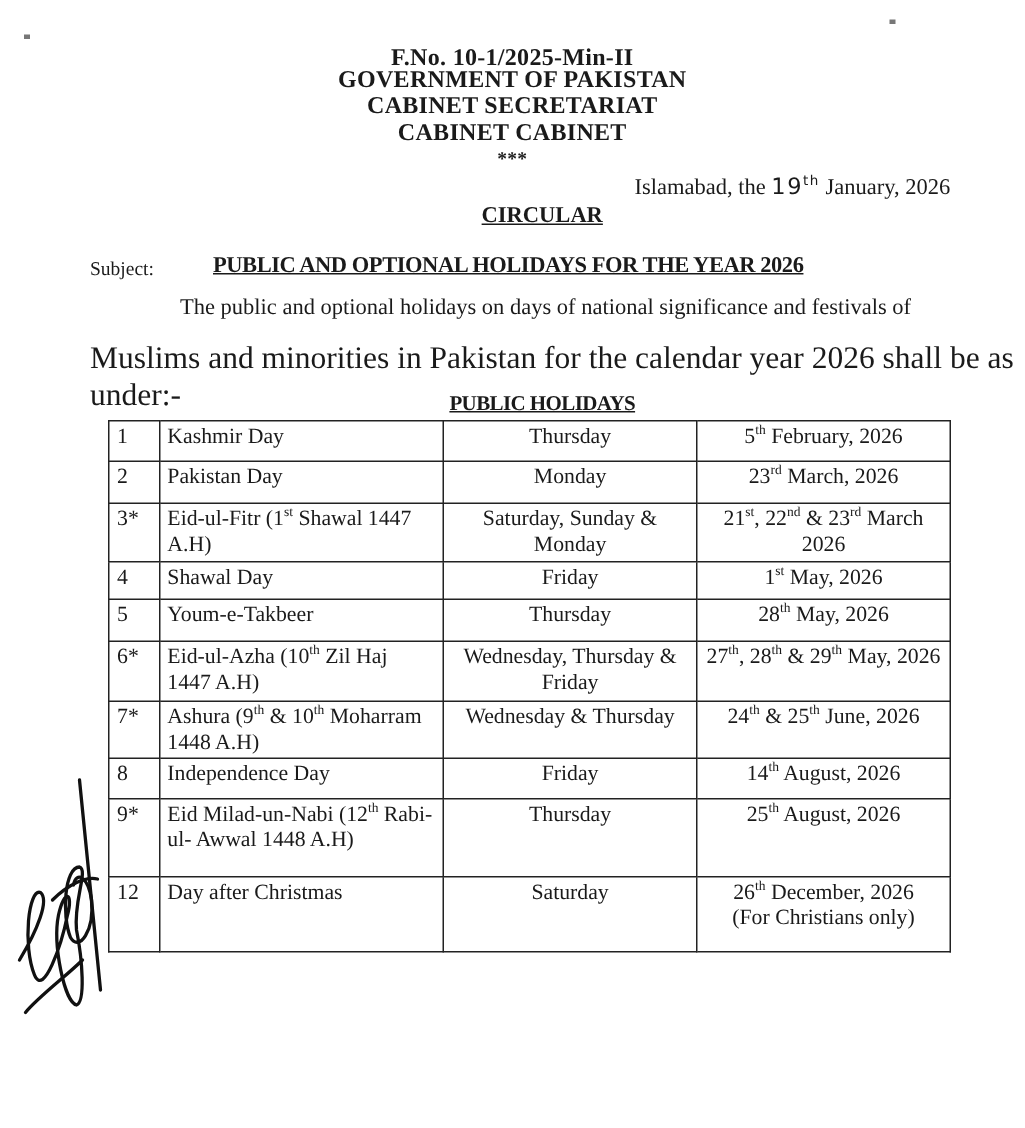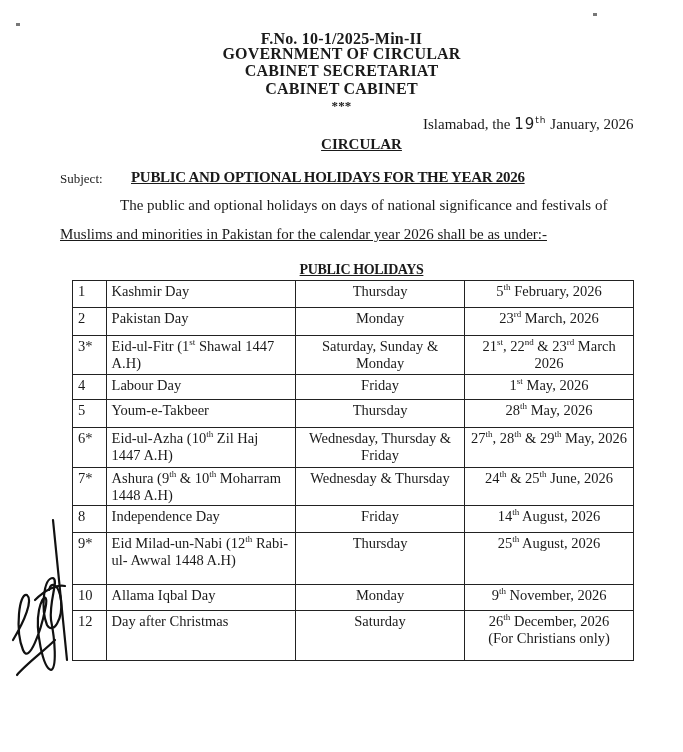--- a/index.html
+++ b/index.html
@@ -4,42 +4,42 @@
 <style>
   html, body { margin:0; padding:0; background:#ffffff; }
   body { width:683px; height:752px; position:relative; overflow:hidden;
          font-family:"Liberation Serif","DejaVu Serif",serif; color:#1a1a1a; }
   .hdr { position:absolute; left:0; width:683px; text-align:center; font-weight:bold; font-size:16px; line-height:18px; letter-spacing:0.2px; }
   .place { position:absolute; left:423px; top:115px; font-size:15px; }
   .place .hand { font-family:"DejaVu Sans",sans-serif; font-size:15px; letter-spacing:1px; }
   .place sup.hand { font-size:9px; }
   .circular { position:absolute; left:0; width:723px; top:136px; text-align:center; font-weight:bold; font-size:15px; text-decoration:underline; }
   .subject-label { position:absolute; left:60px; top:171px; font-size:13px; }
-  .subject { position:absolute; left:131px; top:169px; font-weight:bold; font-size:15px; text-decoration:underline; letter-spacing:-0.3px; }
+  .subject { position:absolute; left:142px; top:169px; font-weight:bold; font-size:15px; text-decoration:underline; letter-spacing:-0.3px; }
   .para1 { position:absolute; left:120px; top:197px; font-size:15px; }
-  .para2 { position:absolute; left:60px; top:226px; font-size:15px;text-decoration:underline; }
+  .para2 { position:absolute; left:60px; top:226px; font-size:21px; }
   .tbl-title { position:absolute; left:0; width:723px; top:262px; text-align:center; font-weight:bold; font-size:14px; text-decoration:underline; letter-spacing:-0.4px; }
   table.h { position:absolute; left:72px; top:280px; width:562px; border-collapse:collapse; font-size:14.5px; }
   table.h td, table.h th { border:1.5px solid #222; padding:2px 5px 0 5px; vertical-align:top; line-height:17px; }
   table.h th { font-weight:bold; font-size:15px; text-align:center; }
   table.h th.sr, table.h th.name { vertical-align:middle; }
   table.h td.c { text-align:center; }
   table.h sup { font-size:9px; line-height:0; }
   .col1 { width:31px; } .col2 { width:175px; } .col3 { width:156px; } .col4 { width:156px; }
   .sig { position:absolute; left:5px; top:500px; }
   .mark { position:absolute; width:4px; height:3px; background:#777; }
 </style>
 </head>
 <body>
 
 <div class="mark" style="left:16px;top:23px;"></div>
 <div class="mark" style="left:593px;top:13px;"></div>
 
 <div class="hdr" style="top:30px;">F.No. 10-1/2025-Min-II</div>
-<div class="hdr" style="top:45px;">GOVERNMENT OF CIRCULAR</div>
+<div class="hdr" style="top:45px;">GOVERNMENT OF PAKISTAN</div>
 <div class="hdr" style="top:62px;">CABINET SECRETARIAT</div>
 <div class="hdr" style="top:80px;">CABINET CABINET</div>
 <div class="hdr" style="top:97px;font-size:13px;">***</div>
 
 <div class="place">
   <span>Islamabad, the </span>
   <span class="hand">19</span><sup class="hand">th</sup>
   <span>January, 2026</span>
 </div>
 
@@ -74,21 +74,21 @@
     <td class="c">23<sup>rd</sup> March, 2026</td>
   </tr>
   <tr style="height:39px;">
     <td>3*</td>
     <td>Eid-ul-Fitr (1<sup>st</sup> Shawal 1447 A.H)</td>
     <td class="c">Saturday, Sunday &amp; Monday</td>
     <td class="c">21<sup>st</sup>, 22<sup>nd</sup> &amp; 23<sup>rd</sup> March 2026</td>
   </tr>
   <tr style="height:25px;">
     <td>4</td>
-    <td>Labour Day</td>
+    <td>Shawal Day</td>
     <td class="c">Friday</td>
     <td class="c">1<sup>st</sup> May, 2026</td>
   </tr>
   <tr style="height:28px;">
     <td>5</td>
     <td>Youm-e-Takbeer</td>
     <td class="c">Thursday</td>
     <td class="c">28<sup>th</sup> May, 2026</td>
   </tr>
   <tr style="height:40px;">
@@ -108,26 +108,20 @@
     <td>Independence Day</td>
     <td class="c">Friday</td>
     <td class="c">14<sup>th</sup> August, 2026</td>
   </tr>
   <tr style="height:52px;">
     <td>9*</td>
     <td>Eid Milad-un-Nabi (12<sup>th</sup> Rabi-ul- Awwal 1448 A.H)</td>
     <td class="c">Thursday</td>
     <td class="c">25<sup>th</sup> August, 2026</td>
   </tr>
-  <tr style="height:26px;">
-    <td>10</td>
-    <td>Allama Iqbal Day</td>
-    <td class="c">Monday</td>
-    <td class="c">9<sup>th</sup> November, 2026</td>
-  </tr>
   <tr style="height:50px;">
     <td>12</td>
     <td>Day after Christmas</td>
     <td class="c">Saturday</td>
     <td class="c">
       <div>26<sup>th</sup> December, 2026</div>
       <div>(For Christians only)</div>
     </td>
   </tr>
 </tbody>

